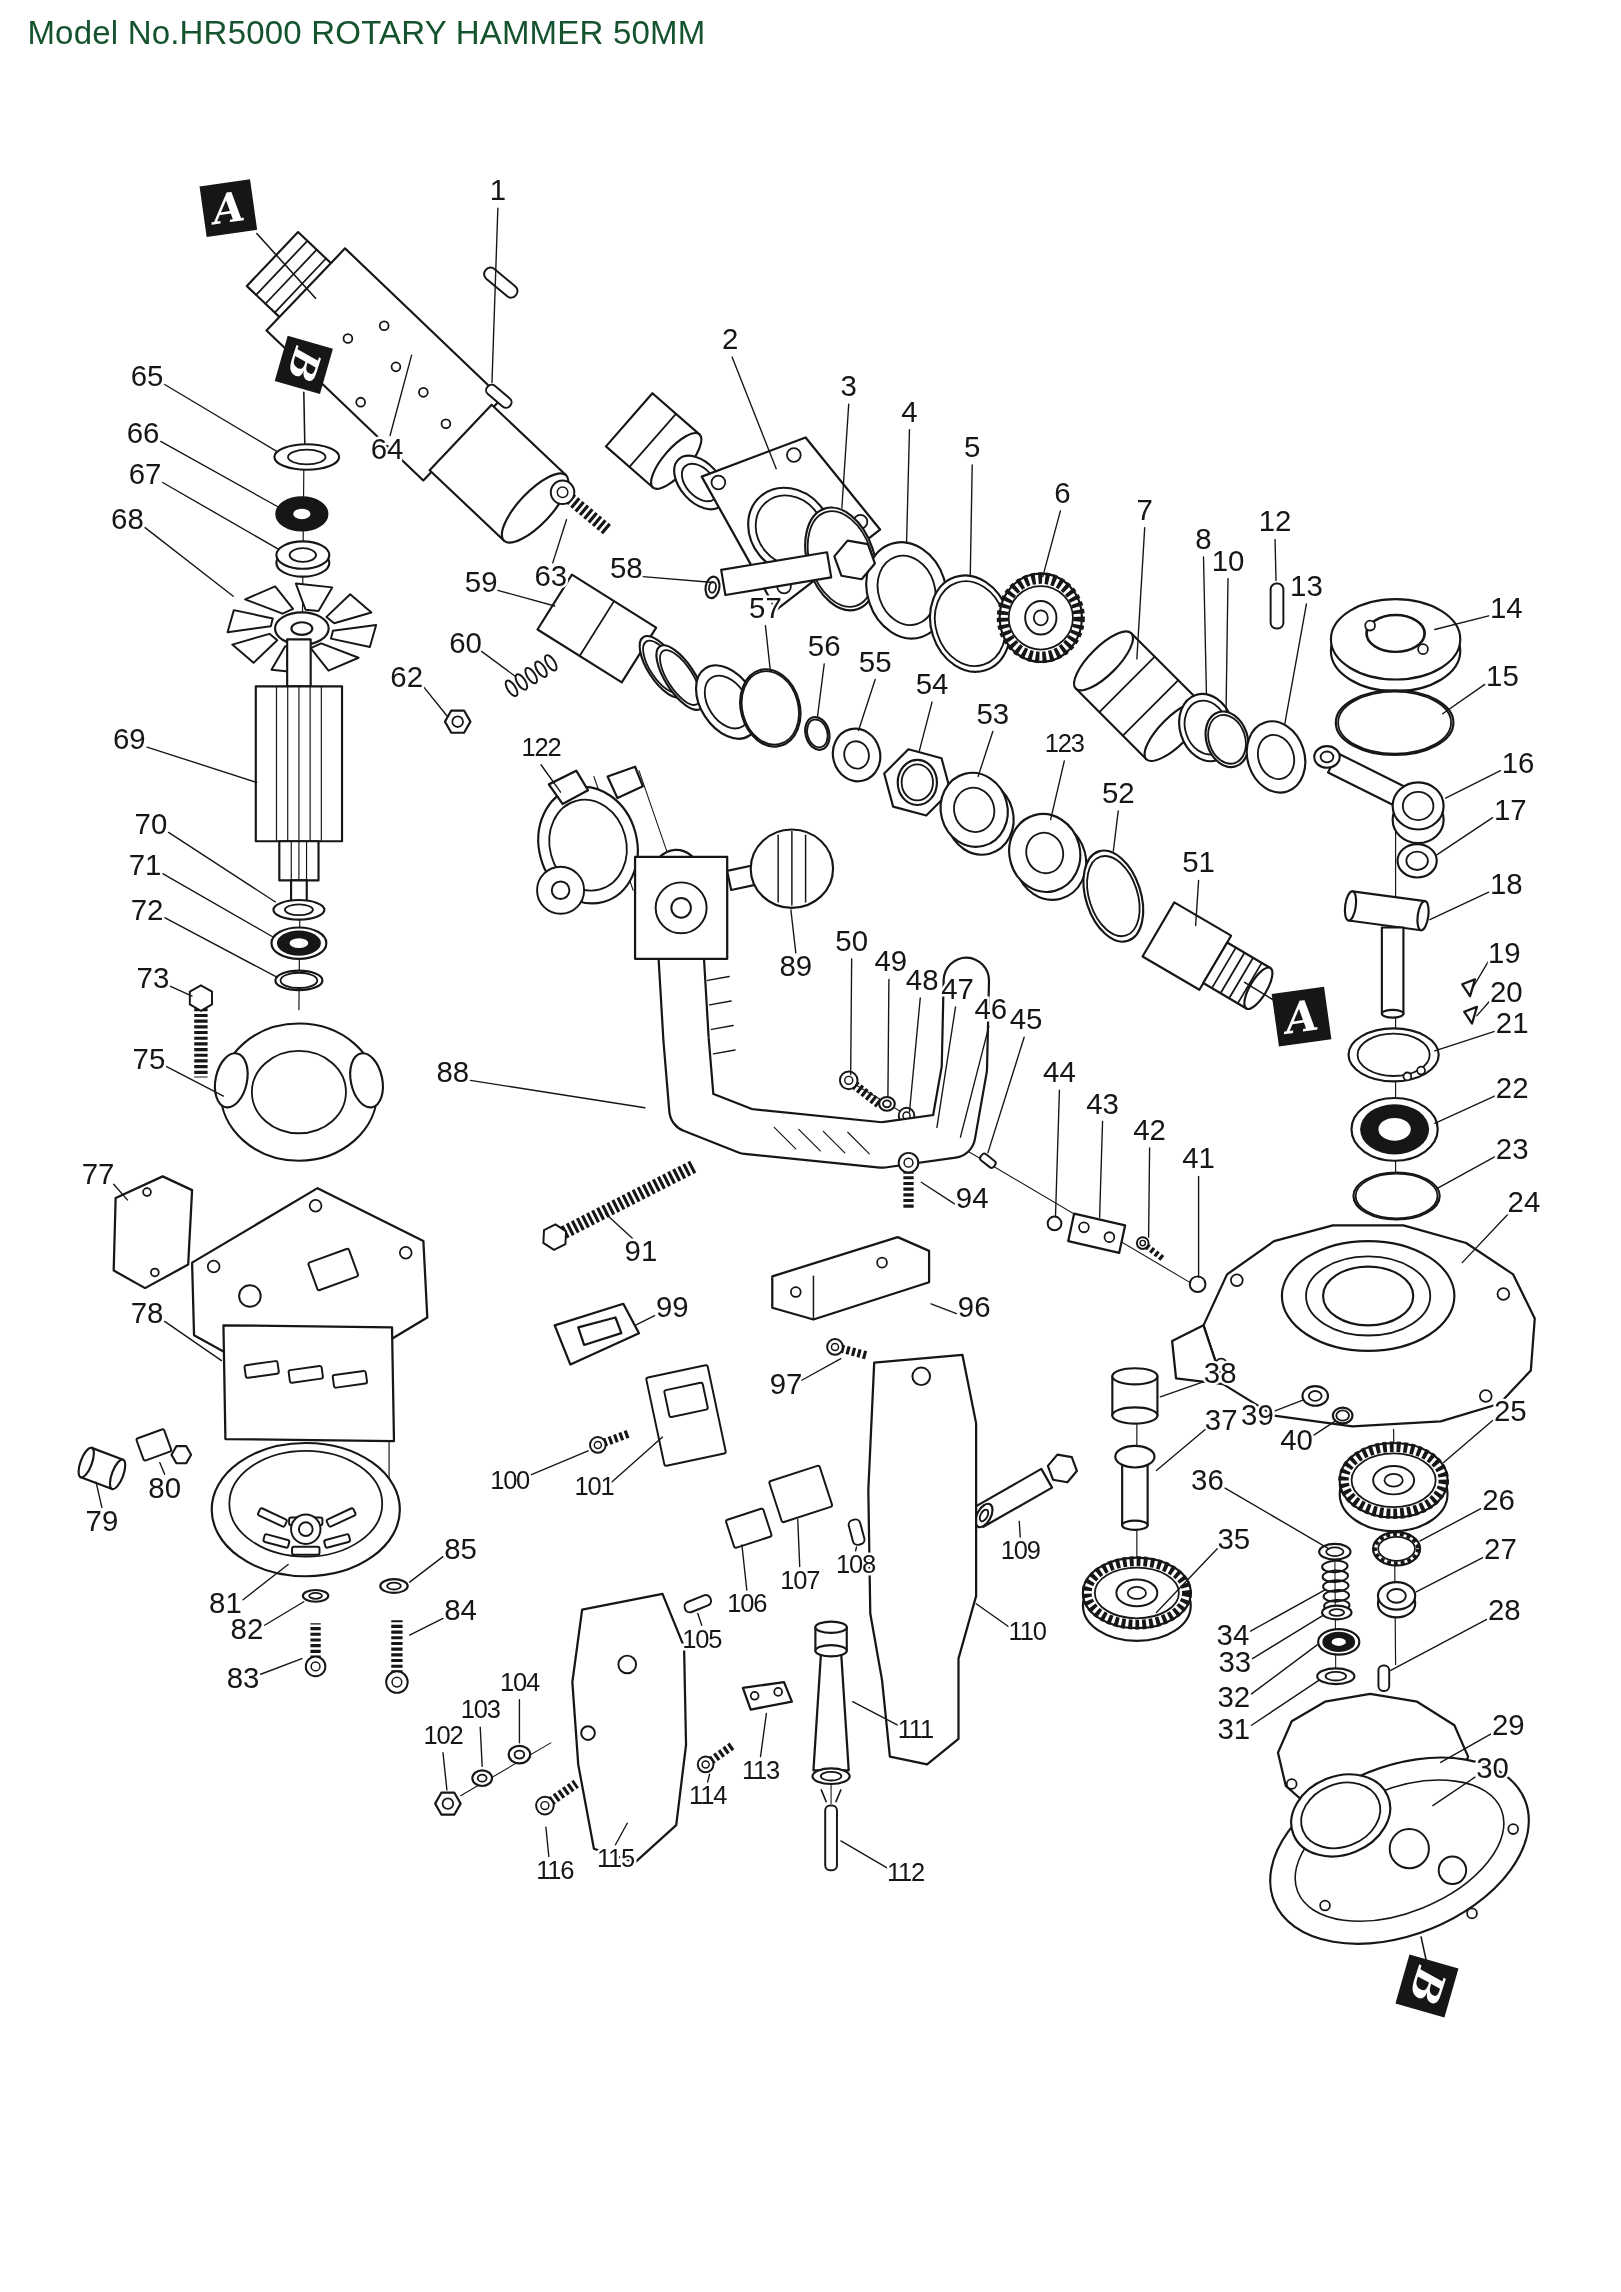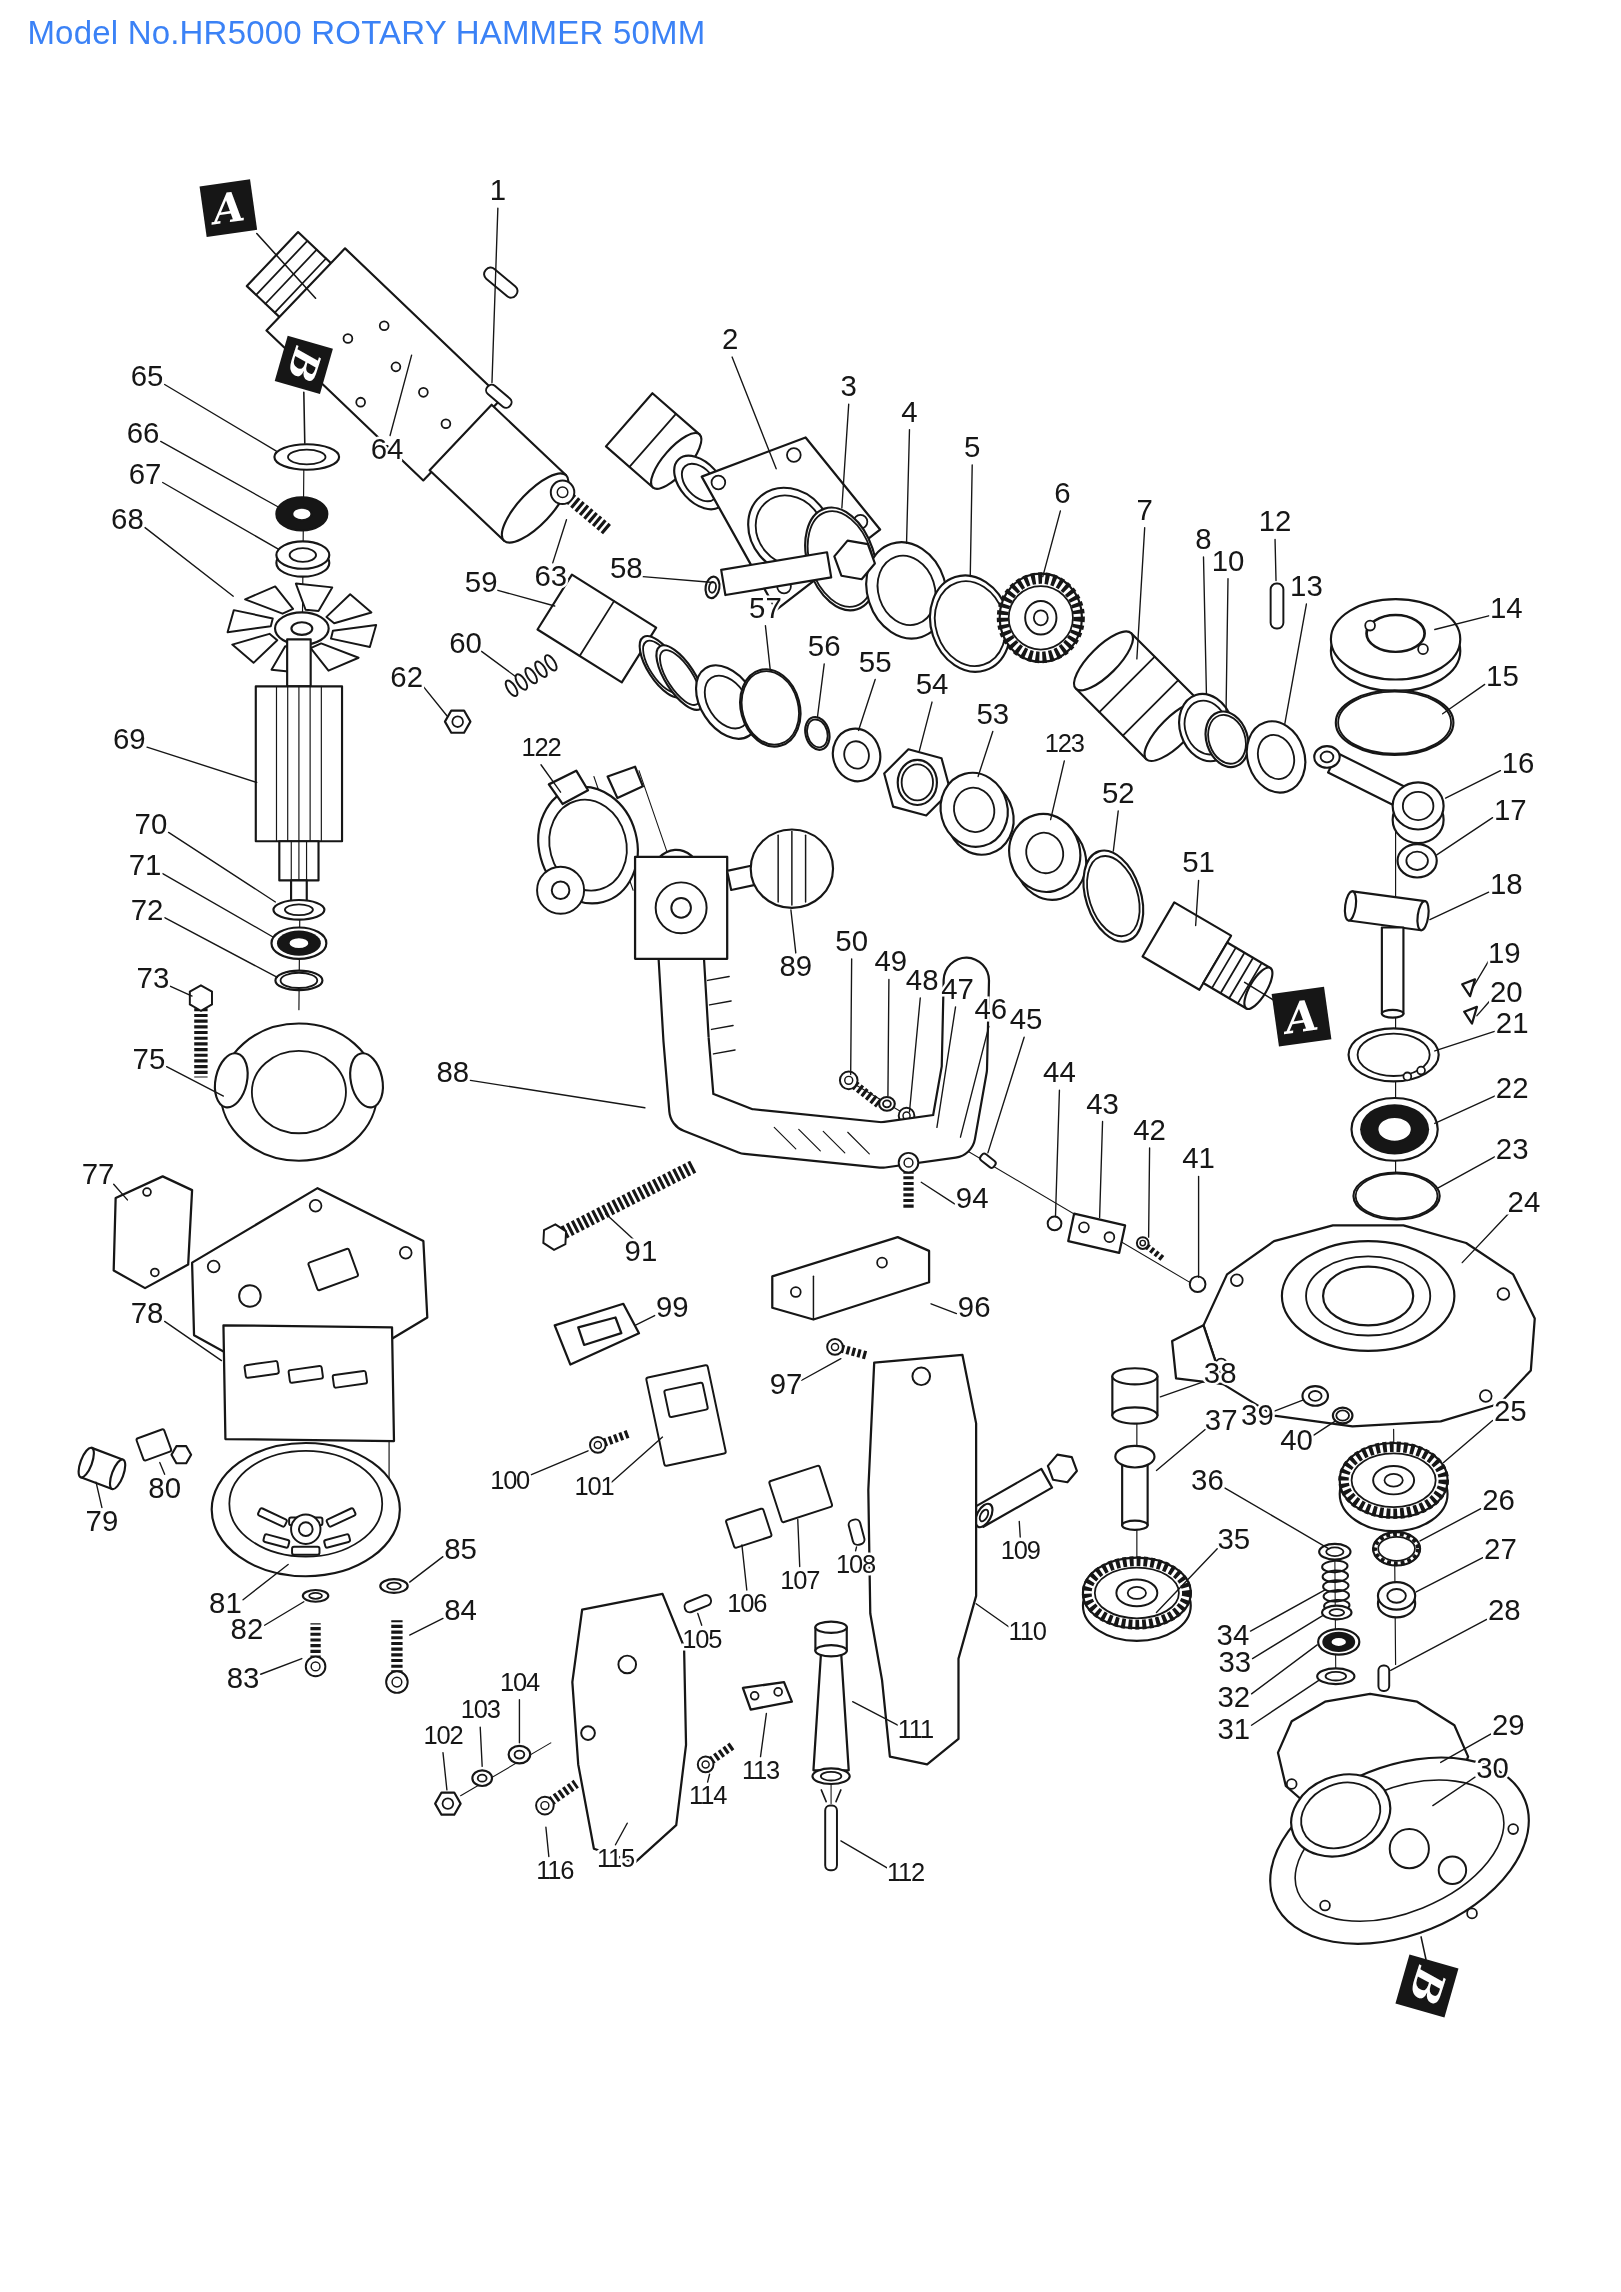--- a/index.html
+++ b/index.html
@@ -1,18 +1,18 @@
 <!DOCTYPE html>
 <html><head>
 <meta charset="utf-8">
 <style>
   html,body{margin:0;padding:0;background:#fff;}
   .page{position:relative;width:1621px;height:2293px;background:#ffffff;overflow:hidden;
         font-family:"Liberation Sans",sans-serif;}
-  .title{position:absolute;left:27.4px;top:13.7px;font-size:33px;color:#3b82f6;
+  .title{position:absolute;left:27.4px;top:13.7px;font-size:33px;color:#14532d;
          letter-spacing:0.2px;white-space:nowrap;font-weight:400;}
   svg{position:absolute;left:0;top:0;}
   text.lbl{font-family:"Liberation Sans",sans-serif;fill:#161616;
            paint-order:stroke;stroke:#ffffff;stroke-width:5px;}
   text.mk{font-family:"DejaVu Serif","Liberation Serif",serif;font-style:italic;font-weight:bold;fill:#ffffff;}
 </style>
 </head>
 <body>
 
 <div class="page">

